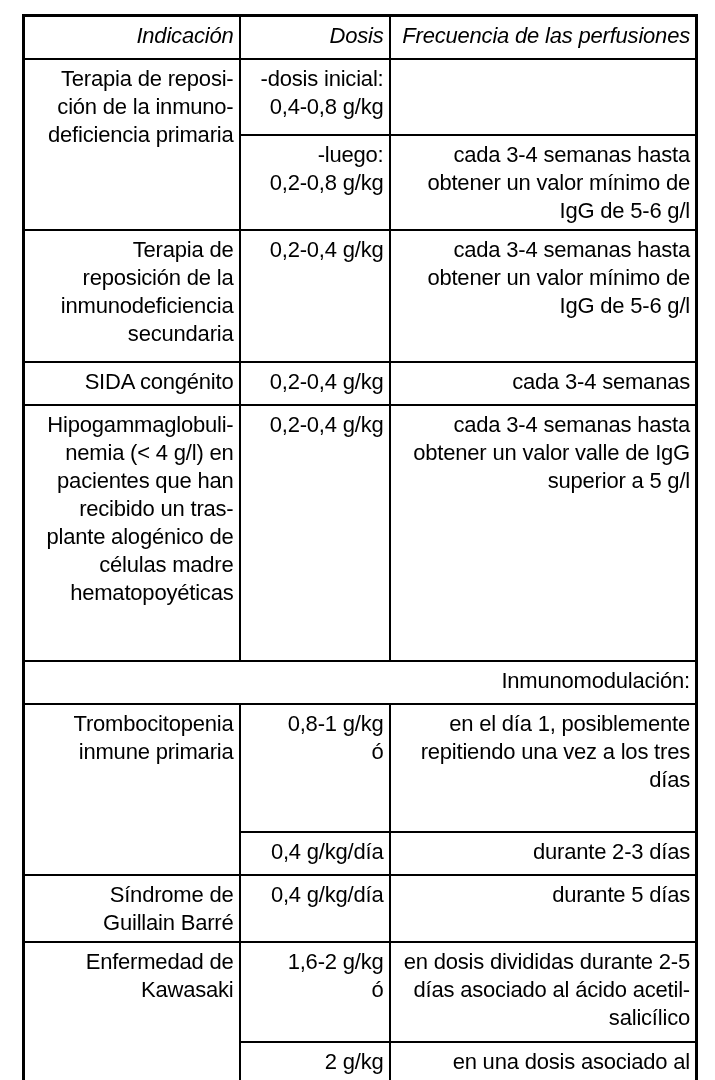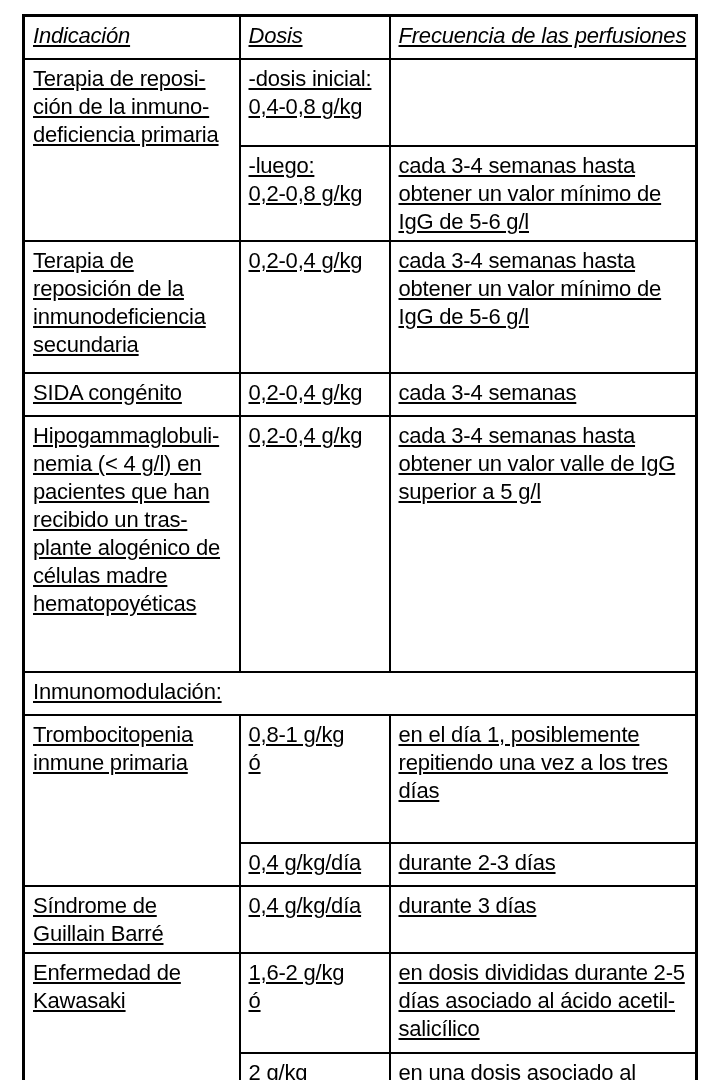--- a/index.html
+++ b/index.html
@@ -29,34 +29,33 @@
   }
   table.dosing col.c1 { width: 216px; }
   table.dosing col.c2 { width: 150px; }
   table.dosing col.c3 { width: 307px; }
   table.dosing, table.dosing th, table.dosing td {
     border: 2px solid #000000;
   }
   table.dosing { border-width: 3px; }
   table.dosing th, table.dosing td {
     vertical-align: top;
-    text-align: left;
+    text-align: right;
     padding: 5px 5px 4px 8px;
     white-space: pre-line;
     overflow: hidden;
     font-weight: normal;
-    text-decoration: underline;
   }
   table.dosing thead th {
     font-style: italic;
   }
   tr.h43  { height: 43px; }
   tr.h73  { height: 73px; }
   tr.h75  { height: 64px; }
-  tr.h76  { height: 87px; }
+  tr.h76  { height: 76px; }
   tr.h95  { height: 95px; margin-top: 48px; }
   tr.h100 { height: 100px; }
   tr.h104 { height: 128px; }
   tr.h132 { height: 132px; margin-top: 44px; }
   tr.h222 { height: 256px; }
 </style>
 </head>
 <body>
 
 <div class="page">
@@ -122,21 +121,21 @@
         <td>en el día 1, posiblemente repitiendo una vez a los tres días</td>
       </tr>
       <tr class="h43">
         <td>0,4 g/kg/día</td>
         <td>durante 2-3 días</td>
       </tr>
       <tr class="h75">
         <td>Síndrome de
 Guillain Barré</td>
         <td>0,4 g/kg/día</td>
-        <td>durante 3 días</td>
+        <td>durante 5 días</td>
       </tr>
       <tr class="h100">
         <td rowspan="2">Enfermedad de
 Kawasaki</td>
         <td>1,6-2 g/kg
 ó</td>
         <td>en dosis divididas durante 2-5 días asociado al ácido acetil-salicílico</td>
       </tr>
       <tr class="h73">
         <td>2 g/kg</td>

